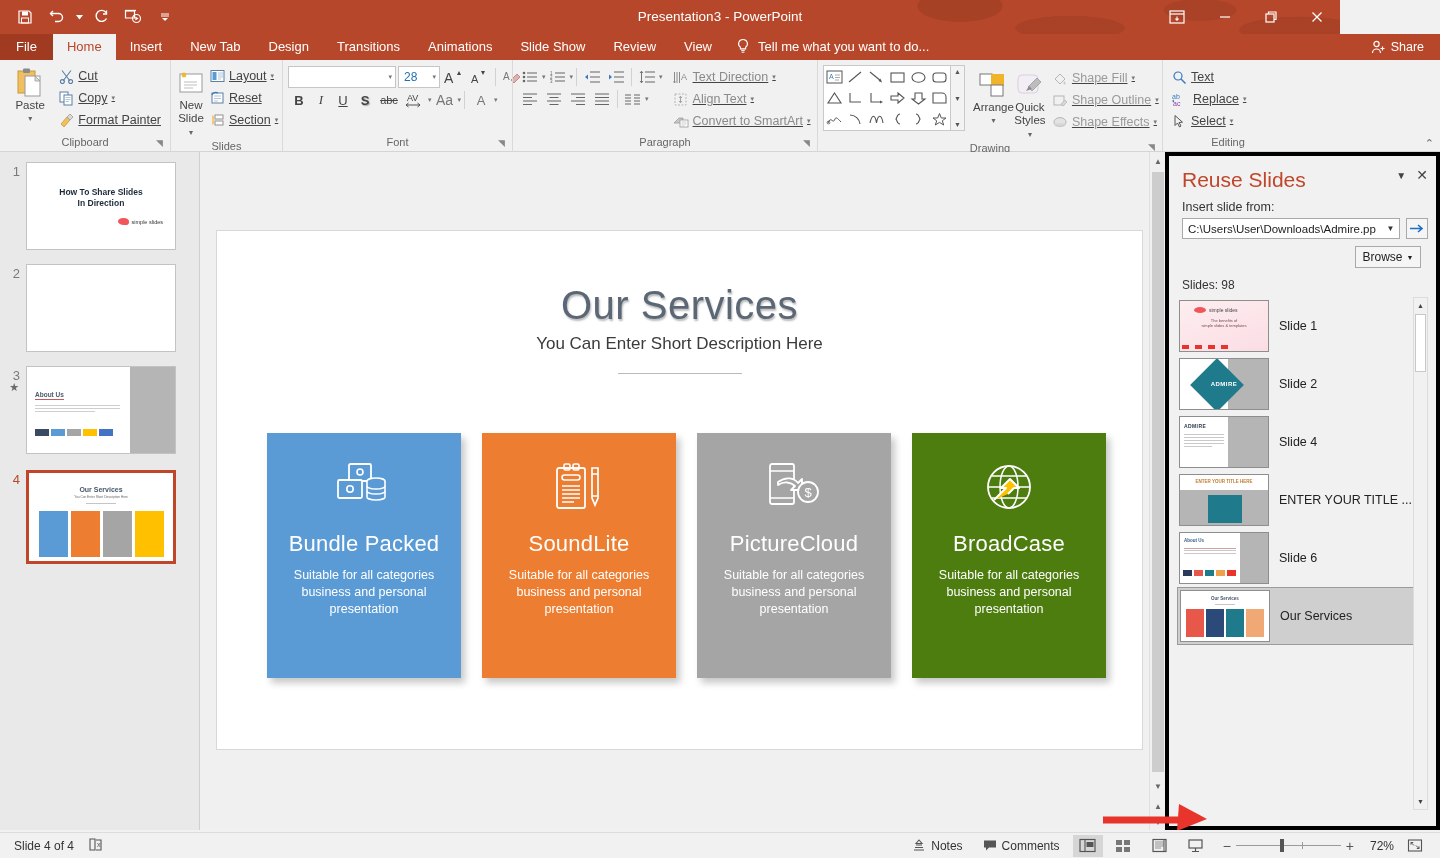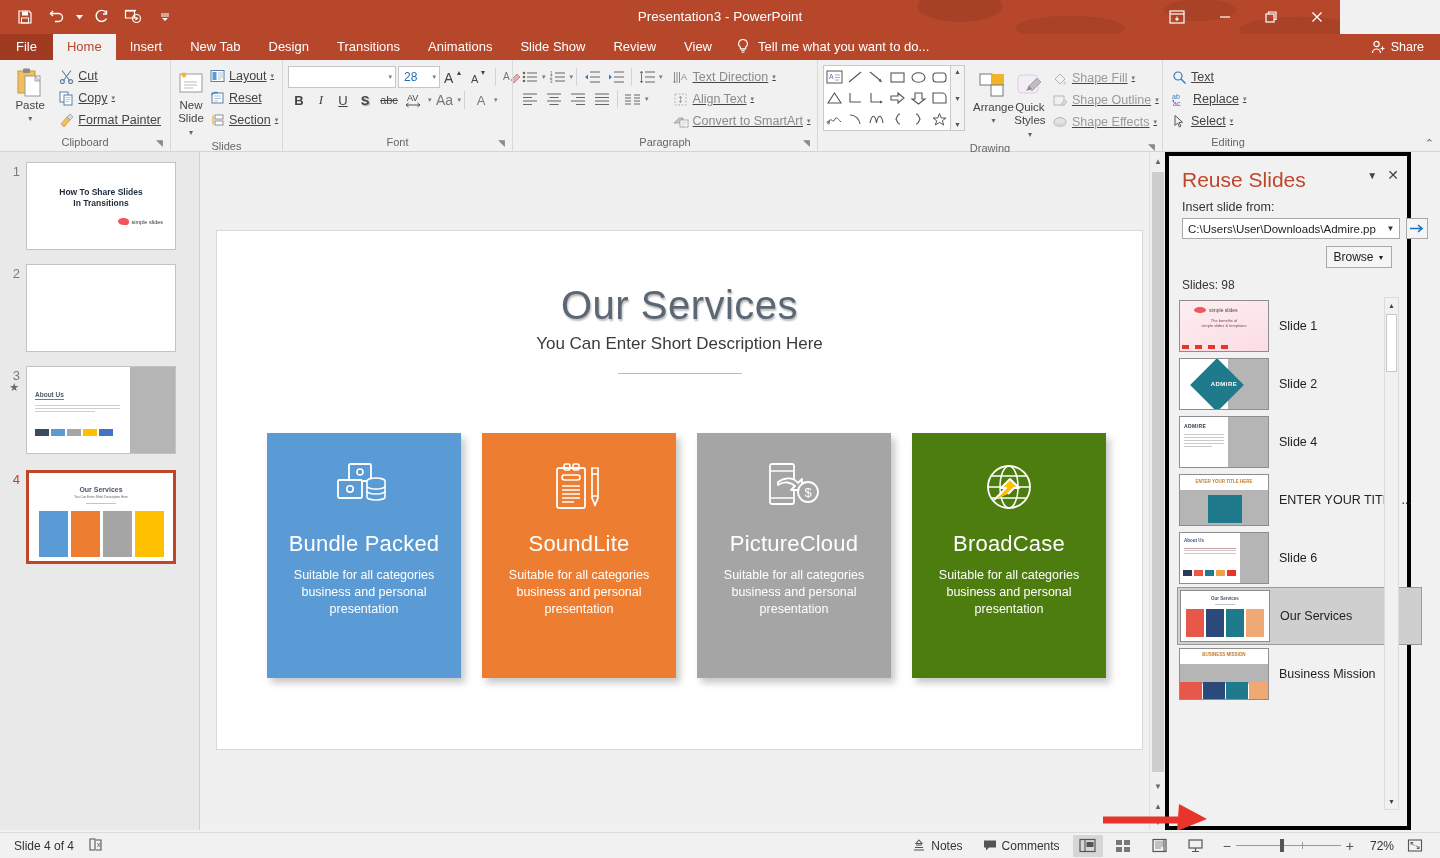--- a/index.html
+++ b/index.html
@@ -180,21 +180,21 @@
     width: 194px; height: 245px; color: #fff; position: relative;
     box-shadow: 4px 5px 7px rgba(0,0,0,.22);
     display: flex; flex-direction: column; align-items: center;
   }
   .card-icon { height: 96px; display: flex; align-items: center; justify-content: center; padding-top: 14px; }
   .card-title { font-size: 22px; font-weight: 300; letter-spacing: .2px; margin-top: 2px; }
   .card-desc { font-size: 12.5px; text-align: center; line-height: 17px; margin-top: 10px; padding: 0 14px; }
 
   
   .reuse {
-    position: absolute; left: 1165px; top: 152px; width: 246px; height: 678px;
+    position: absolute; left: 1165px; top: 152px; width: 275px; height: 678px;
     background: #f1f1f1; border: 4px solid #000;
   }
   .reuse-title { position: absolute; left: 13px; top: 12px; font-size: 21px; color: #c0462a; }
   .reuse-ctrls { position: absolute; right: 8px; top: 14px; display: flex; gap: 10px; color: #444; }
   .reuse-lbl { position: absolute; left: 13px; top: 44px; font-size: 12.5px; color: #333; }
   .combo {
     position: absolute; left: 13px; top: 62px; width: 218px; height: 21px;
     background: #fff; border: 1px solid #a9a9a9; display: flex; align-items: center;
     font-size: 11.5px; color: #222; padding-left: 5px; justify-content: space-between;
   }
@@ -792,21 +792,21 @@
 
   <div class="thumbpane">
 
     <div class="thumb-row" style="top:10px">
       <div style="width:26px">
         <div class="thumb-num">1</div>
       </div>
       <div class="thumb" style="height:88px">
         <div style="position:absolute;left:0;top:24px;width:100%;text-align:center;font-size:8.5px;font-weight:bold;color:#1c2b3a;line-height:11px">
           <div>How To Share Slides</div>
-          <div>In Transitions</div>
+          <div>In Direction</div>
         </div>
         <div style="position:absolute;right:12px;top:55px;display:flex;align-items:center;gap:3px">
           <span style="width:11px;height:7px;background:#f2555a;border-radius:50% 50% 40% 60%;display:inline-block"></span>
           <span style="font-size:5.5px;color:#333">simple slides</span>
         </div>
       </div>
     </div>
 
     <div class="thumb-row" style="top:112px">
       <div style="width:26px">
@@ -1037,33 +1037,20 @@
             <div style="width:18px;height:28px;background:#e8584a"></div>
             <div style="width:18px;height:28px;background:#2b4a7a"></div>
             <div style="width:18px;height:28px;background:#1f7a8c"></div>
             <div style="width:18px;height:28px;background:#f0a874"></div>
           </div>
         </div>
         <div class="sl-label">Our Services</div>
       </div>
 
 
-      <div class="sl-item">
-        <div class="sl-thumb">
-          <div style="position:absolute;left:0;top:3px;width:100%;text-align:center;font-size:4.5px;font-weight:bold;color:#c07a2a">BUSINESS MISSION</div>
-          <div style="position:absolute;left:0;top:15px;width:100%;height:20px;background:#b5b5b5"></div>
-          <div style="position:absolute;left:0;bottom:0;display:flex;gap:1px">
-            <div style="width:22px;height:17px;background:#e8584a"></div>
-            <div style="width:22px;height:17px;background:#2b4a7a"></div>
-            <div style="width:22px;height:17px;background:#1f7a8c"></div>
-            <div style="width:22px;height:17px;background:#f0a874"></div>
-          </div>
-        </div>
-        <div class="sl-label">Business Mission</div>
-      </div>
     </div>
 
     <div class="panel-scroll">
       <div class="ps-arrow" style="top:0">▲</div>
       <div class="ps-thumb"></div>
       <div class="ps-arrow" style="bottom:0">▼</div>
     </div>
 
   </div>
 

